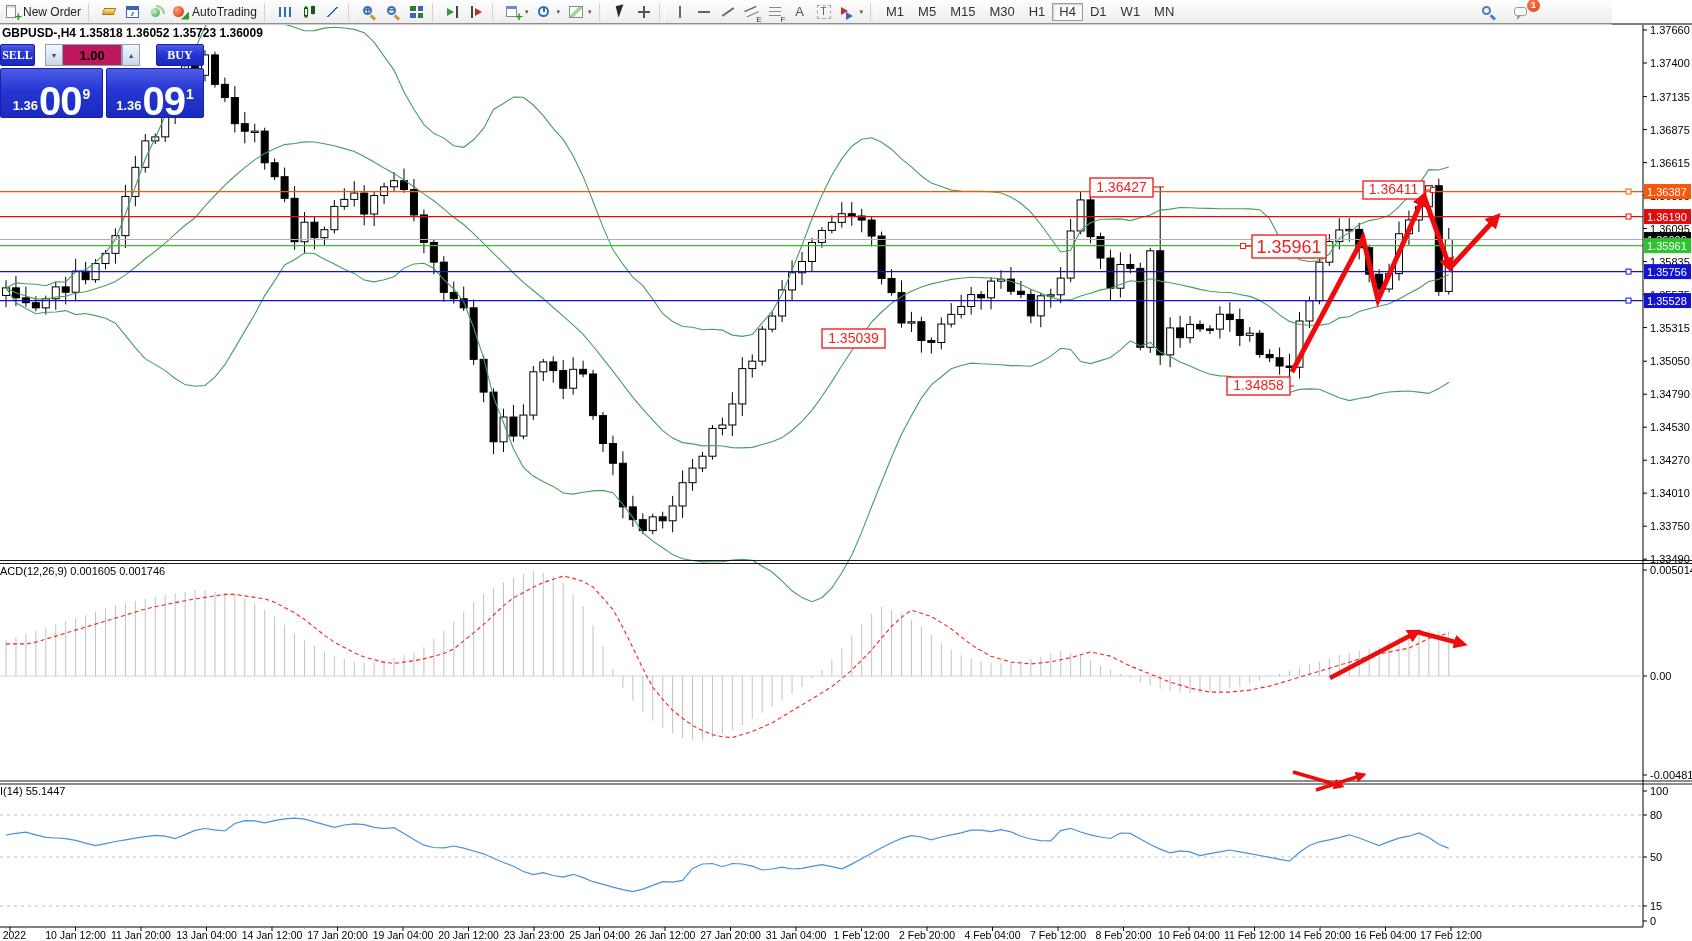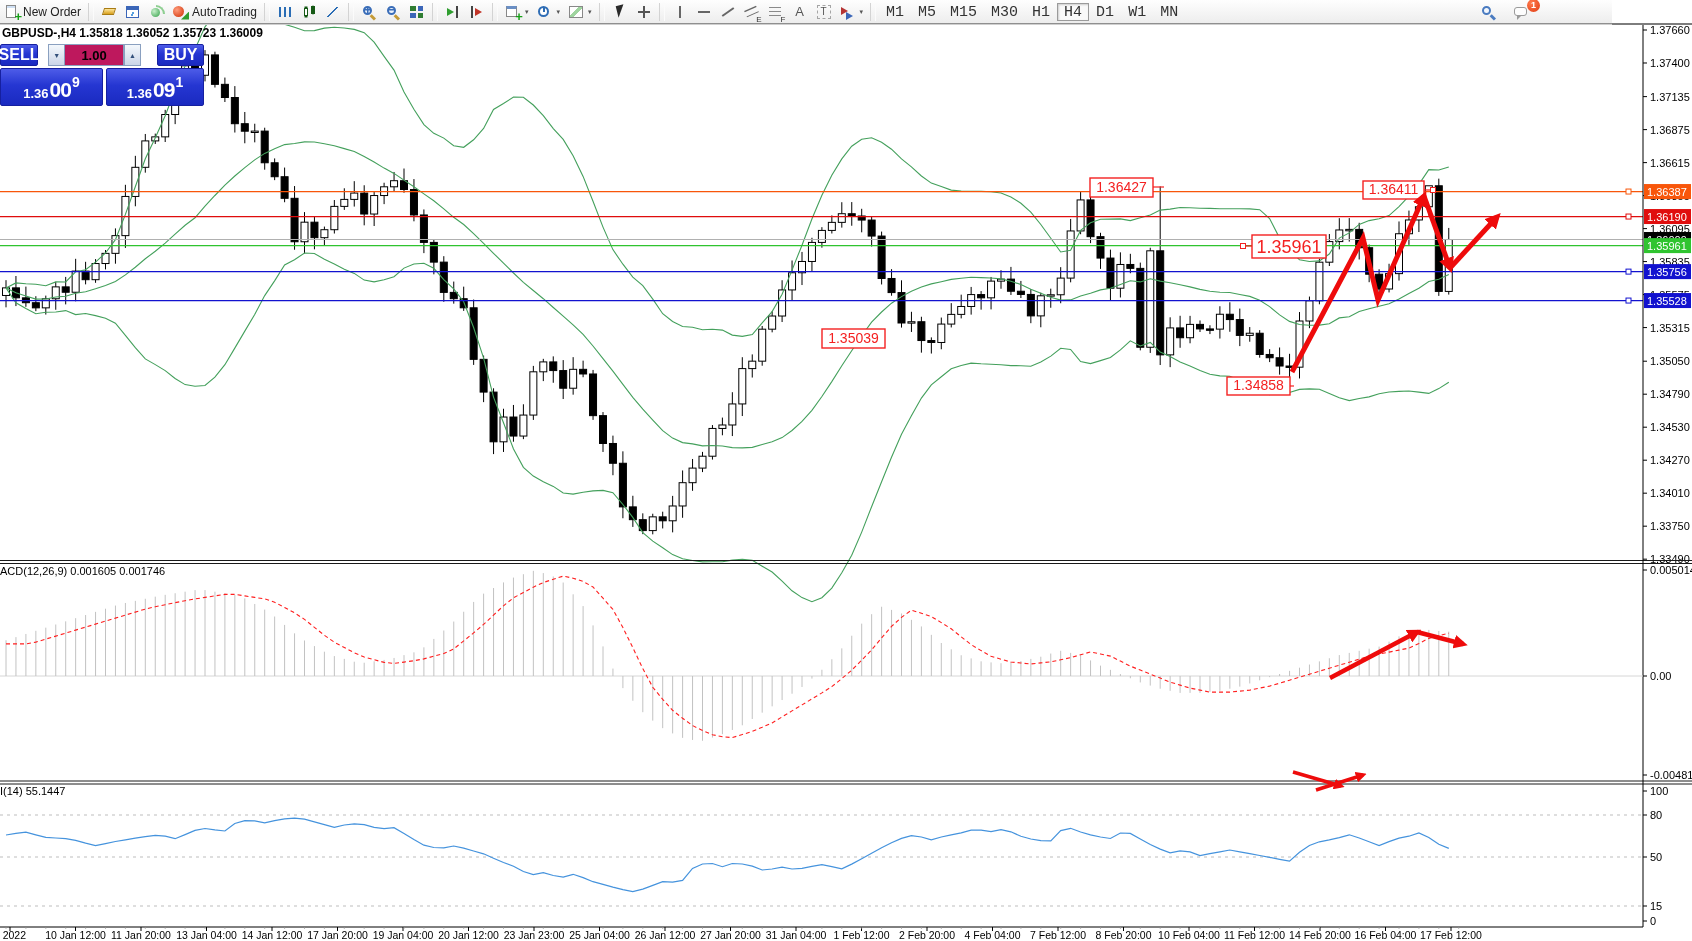--- a/index.html
+++ b/index.html
@@ -6,21 +6,21 @@
   body{width:1692px;height:941px;overflow:hidden;position:relative;}
 
   
   .toolbar{position:absolute;top:0;left:0;width:1612px;height:23px;display:flex;align-items:center;
     background:linear-gradient(#fefefe,#ededed);border-bottom:1px solid #8f8f8f;box-shadow:0 1px 0 #cfcfcf;z-index:40;}
   .tb-sep{width:4px;height:18px;border-left:1px solid #d3d3d3;border-right:1px solid #fbfbfb;margin:0 3px;}
   .tb-btn{height:20px;display:inline-flex;align-items:center;gap:3px;padding:0 3px;border:1px solid transparent;
     border-radius:2px;font-size:12px;color:#222;background:transparent;cursor:default;}
   .tb-btn .lbl{white-space:nowrap;}
   .caret{font-size:7px;color:#555;margin-left:1px;}
-  .tf-btn{height:18px;padding:0 6px;font-size:15px;color:#333;border:1px solid transparent;background:transparent;font-family:Liberation Mono, monospace;}
+  .tf-btn{height:18px;padding:0 6px;font-size:13px;color:#333;border:1px solid transparent;background:transparent;}
   .tf-btn.active{background:#fafafa;border:1px solid #9b9b9b;box-shadow:inset 1px 1px 2px rgba(0,0,0,.18);}
   .tb-right{margin-left:auto;display:flex;align-items:center;gap:10px;padding-right:78px;}
 
   
   .ic{position:relative;width:16px;height:16px;display:inline-block;flex:0 0 auto;}
   .ic::before,.ic::after{box-sizing:border-box;}
   .ic-new-order-icon::before{content:"";position:absolute;left:2px;top:1px;width:10px;height:13px;background:#fff;border:1px solid #8a8a8a;box-shadow:inset 0 2px 0 #cfe0f4;}
   .ic-new-order-icon::after{content:"+";position:absolute;right:-2px;bottom:-4px;color:#17a017;font-weight:bold;font-size:13px;}
   .ic-gold-bar-icon::before{content:"";position:absolute;left:2px;top:4px;width:12px;height:7px;background:linear-gradient(#ffe69a,#d8a01d);border:1px solid #a87b12;transform:skewX(-18deg);}
   .ic-window-chart-icon::before{content:"";position:absolute;left:1px;top:2px;width:13px;height:12px;background:#fff;border:1px solid #3b66b8;border-top:4px solid #3b66b8;}
@@ -75,33 +75,33 @@
 
   
   .chart-area{position:absolute;top:25px;left:0;width:1692px;height:916px;background:#fff;}
   .chart-area::before{content:"";position:absolute;left:0;top:-2px;width:100%;height:2px;background:#7d7d7d;}
   #chart{position:absolute;left:0;top:0;}
   .sym-title{position:absolute;left:2px;top:1px;font-size:12px;font-weight:bold;color:#000;z-index:5;white-space:pre;}
 
   
   .oneclick{position:absolute;left:0;top:19px;width:204px;z-index:6;font-family:"Liberation Sans",sans-serif;}
   .oc-row1{display:flex;align-items:stretch;height:22px;gap:0;}
-  .oc-btn{background:linear-gradient(#4d5ce8,#2536d2 45%,#1a2ac0);color:#fff;font-weight:bold;font-size:16px;border:1px solid #1620a0;
-    border-radius:2px;display:flex;align-items:center;justify-content:center;}
+  .oc-btn{background:linear-gradient(#4d5ce8,#2536d2 45%,#1a2ac0);color:#fff;font-weight:bold;font-size:12px;border:1px solid #1620a0;
+    border-radius:2px;display:flex;align-items:center;justify-content:center;font-family:Liberation Serif, serif;}
   .oc-sell{width:36px;}
   .oc-buy{width:50px;margin-left:16px;}
   .oc-spin{width:17px;background:linear-gradient(#f4f8fc,#ccd6e8);border:1px solid #8aa0c0;color:#33507a;font-size:7px;
     display:flex;align-items:center;justify-content:center;}
   .oc-spin.left{margin-left:10px;border-right:none;}
   .oc-vol{width:64px;background:#be185d;border:1px solid #8aa0c0;font-size:13px;font-weight:bold;color:#000;display:flex;align-items:center;justify-content:center;}
-  .oc-row2{display:flex;margin-top:2px;height:38px;border-radius:10px;}
+  .oc-row2{display:flex;margin-top:2px;height:50px;border-radius:10px;}
   .oc-price{background:linear-gradient(#4d5ce8,#2536d2 45%,#1a2ac0);border:1px solid #1620a0;border-radius:2px;color:#fff;
     display:flex;align-items:flex-end;justify-content:center;padding:0 2px 1px 2px;}
   .oc-price .pfx{font-size:13px;font-weight:bold;margin:0 1px 3px 0;}
-  .oc-price .big{font-size:21px;font-weight:bold;line-height:29px;letter-spacing:-1px;}
+  .oc-price .big{font-size:40px;font-weight:bold;line-height:29px;letter-spacing:-1px;}
   .oc-price .sup{font-size:14px;font-weight:bold;margin:0 0 14px 1px;}
   .oc-price.sellp{width:100px;}
   .oc-price.buyp{width:95px;margin-left:3px;}
 </style>
 </head>
 <body>
 
 <div class="toolbar" id="toolbar">
   <button class="tb-btn">
       <span class="ic ic-new-order-icon"></span>

